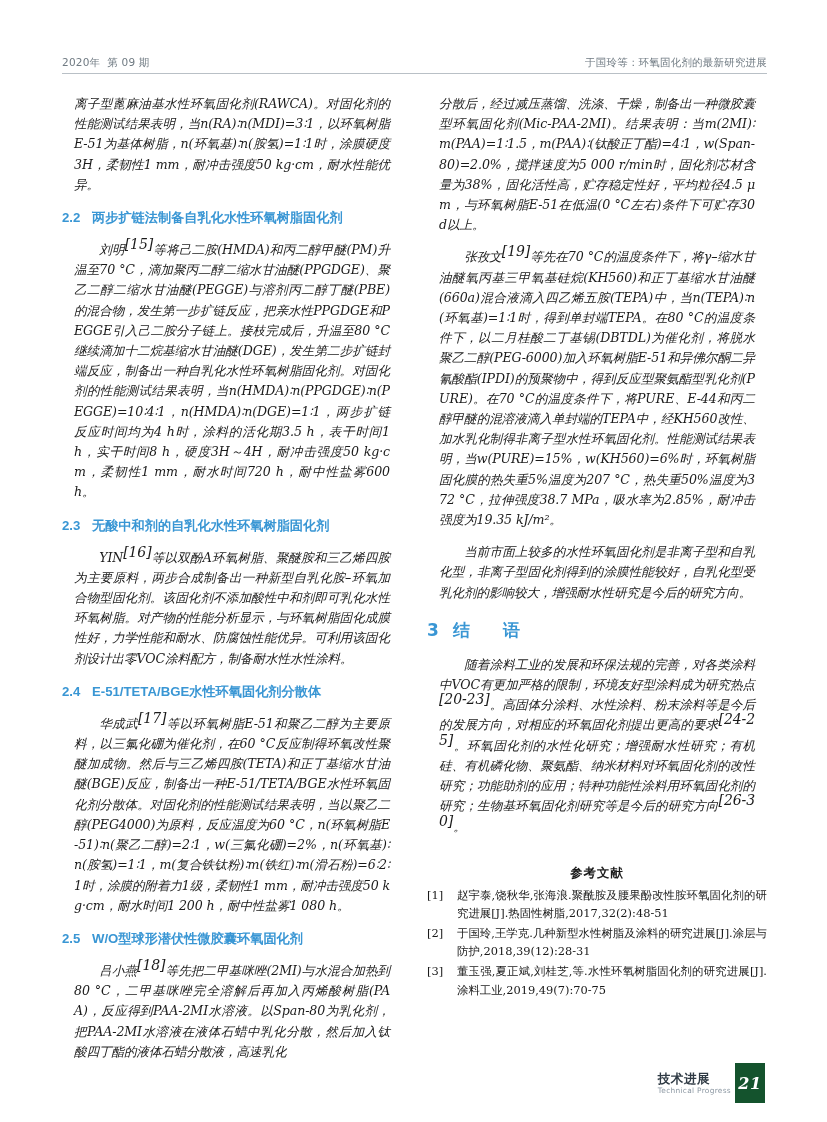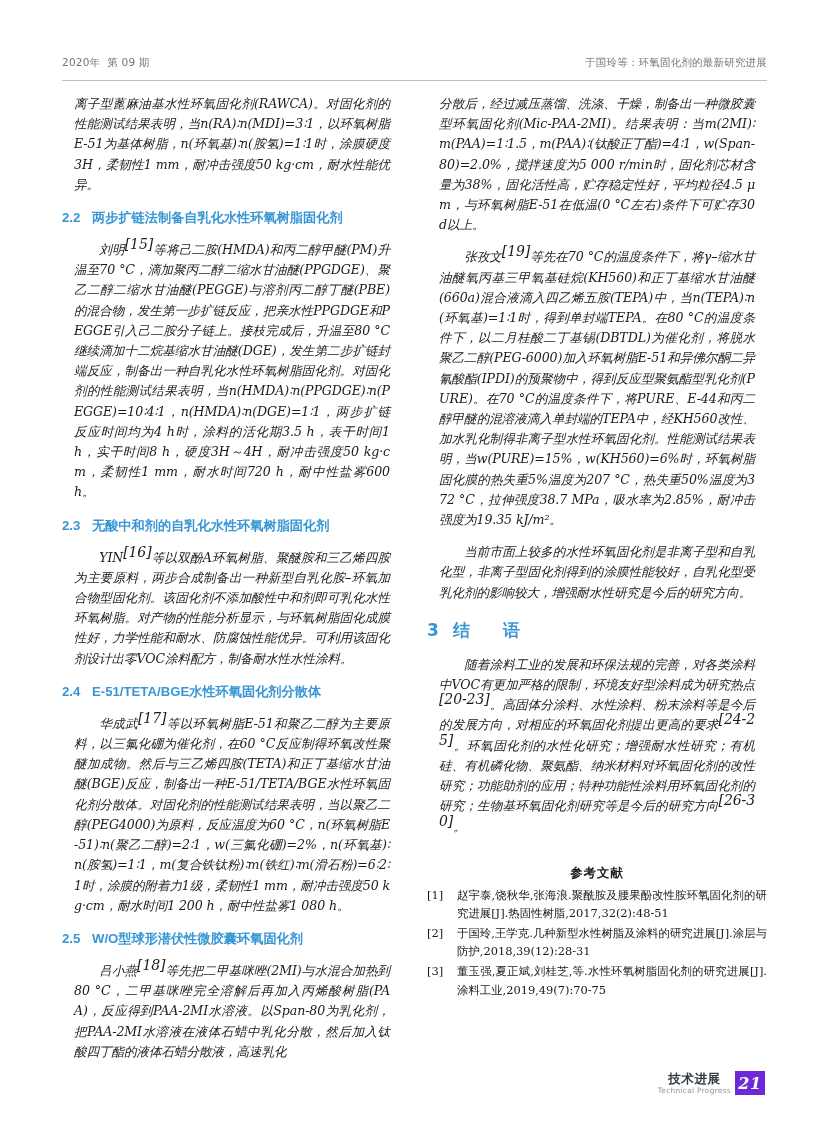--- a/index.html
+++ b/index.html
@@ -27,21 +27,21 @@
   .runhead {
     position: absolute;
     left: 62px;
     top: 48px;
     width: 705px;
     height: 22px;
     display: flex;
     align-items: flex-end;
     justify-content: space-between;
     border-bottom: 1px solid #b9c0c6;
-    padding-bottom: 10px;
+    padding-bottom: 3px;
     color: #6f7a82;
     font-family: "DejaVu Sans", "Liberation Sans", sans-serif;
     font-size: 10.5px;
     letter-spacing: 0.2px;
   }
   .runhead .left { white-space: pre; }
   .runhead .right { white-space: pre; text-align: center; }
 
   
   .cols {
@@ -130,47 +130,47 @@
   
   .footer {
     position: absolute;
     right: 62px;
     bottom: 22px;
     display: flex;
     align-items: center;
     height: 34px;
   }
   .footer .labels {
-    text-align: center;
+    text-align: left;
     margin-right: 4px;
     line-height: 1.05;
   }
   .footer .cn {
     font-family: "DejaVu Sans", "Liberation Sans", sans-serif;
     font-size: 12.6px;
     font-weight: bold;
     color: #2f3a44;
     letter-spacing: 0.5px;
   }
   .footer .en {
     font-family: "DejaVu Sans", "Liberation Sans", sans-serif;
     font-size: 7.4px;
     color: #8b97a2;
     letter-spacing: 0.3px;
     margin-top: 2px;
   }
   .footer .pagebox {
-    background: #6d28d9;
+    background: #14532d;
     color: #ffffff;
     font-family: "DejaVu Serif", "Liberation Serif", serif;
     font-style: italic;
     font-weight: bold;
     font-size: 16px;
     width: 30px;
-    height: 24px;
+    height: 40px;
     display: flex;
     align-items: center;
     justify-content: center;
     letter-spacing: 0.5px;
   }
 </style>
 </head>
 <body>
 
 <div class="page">

